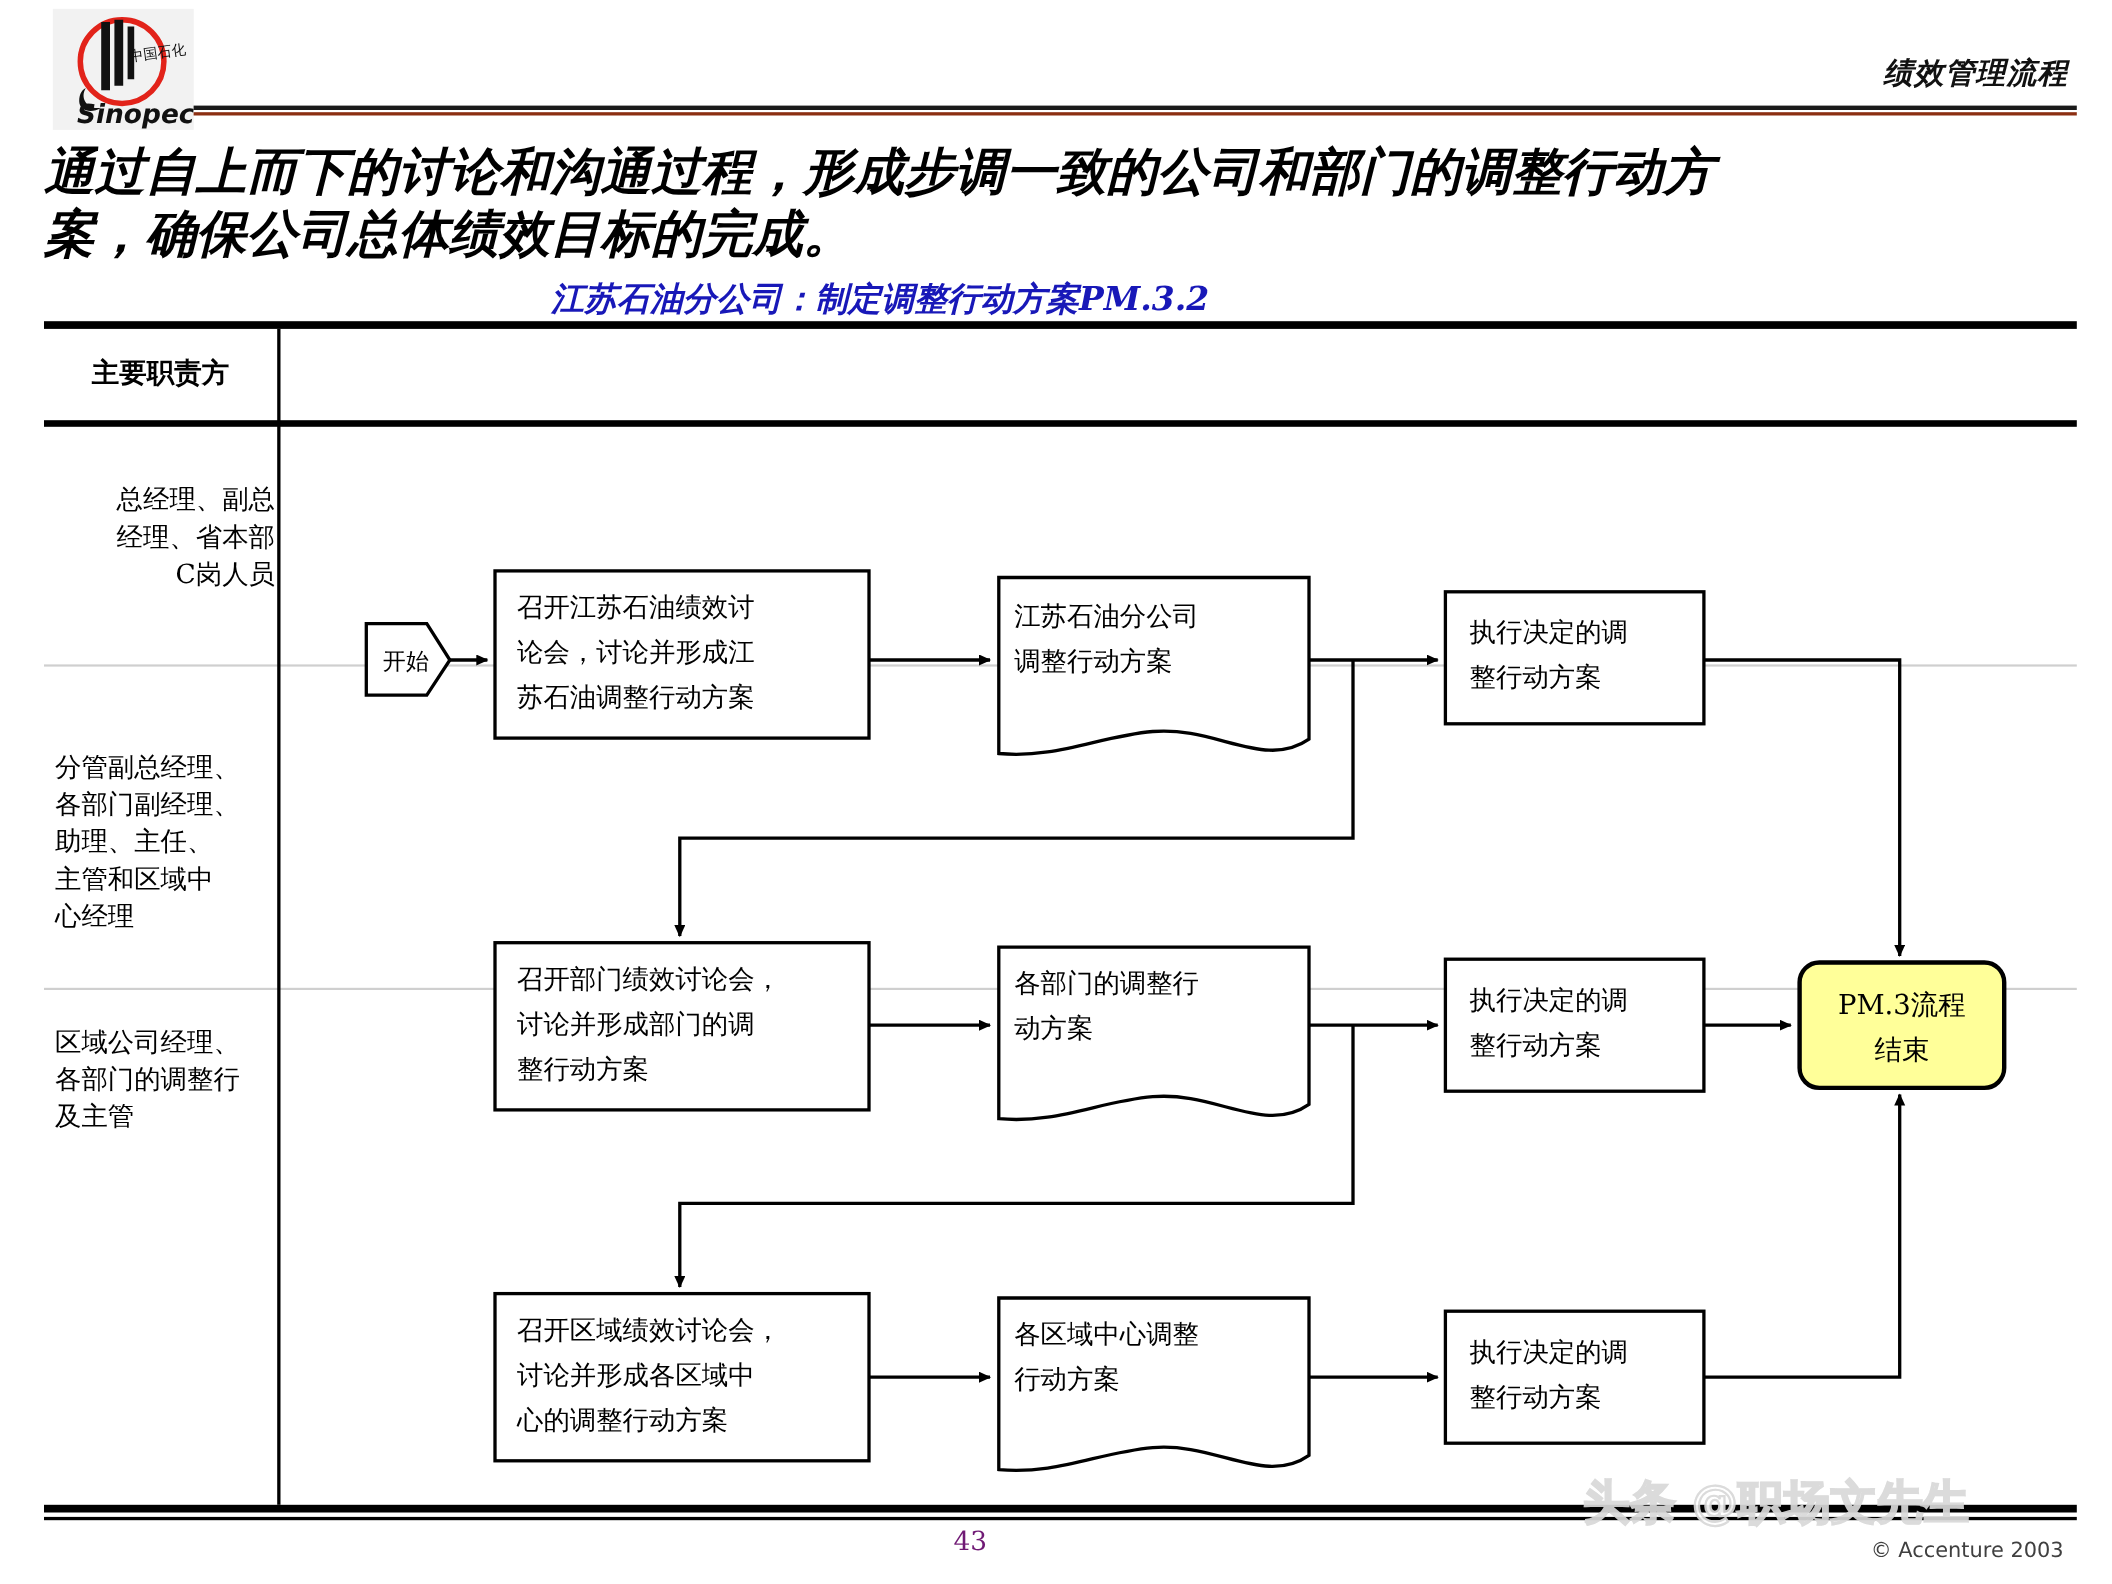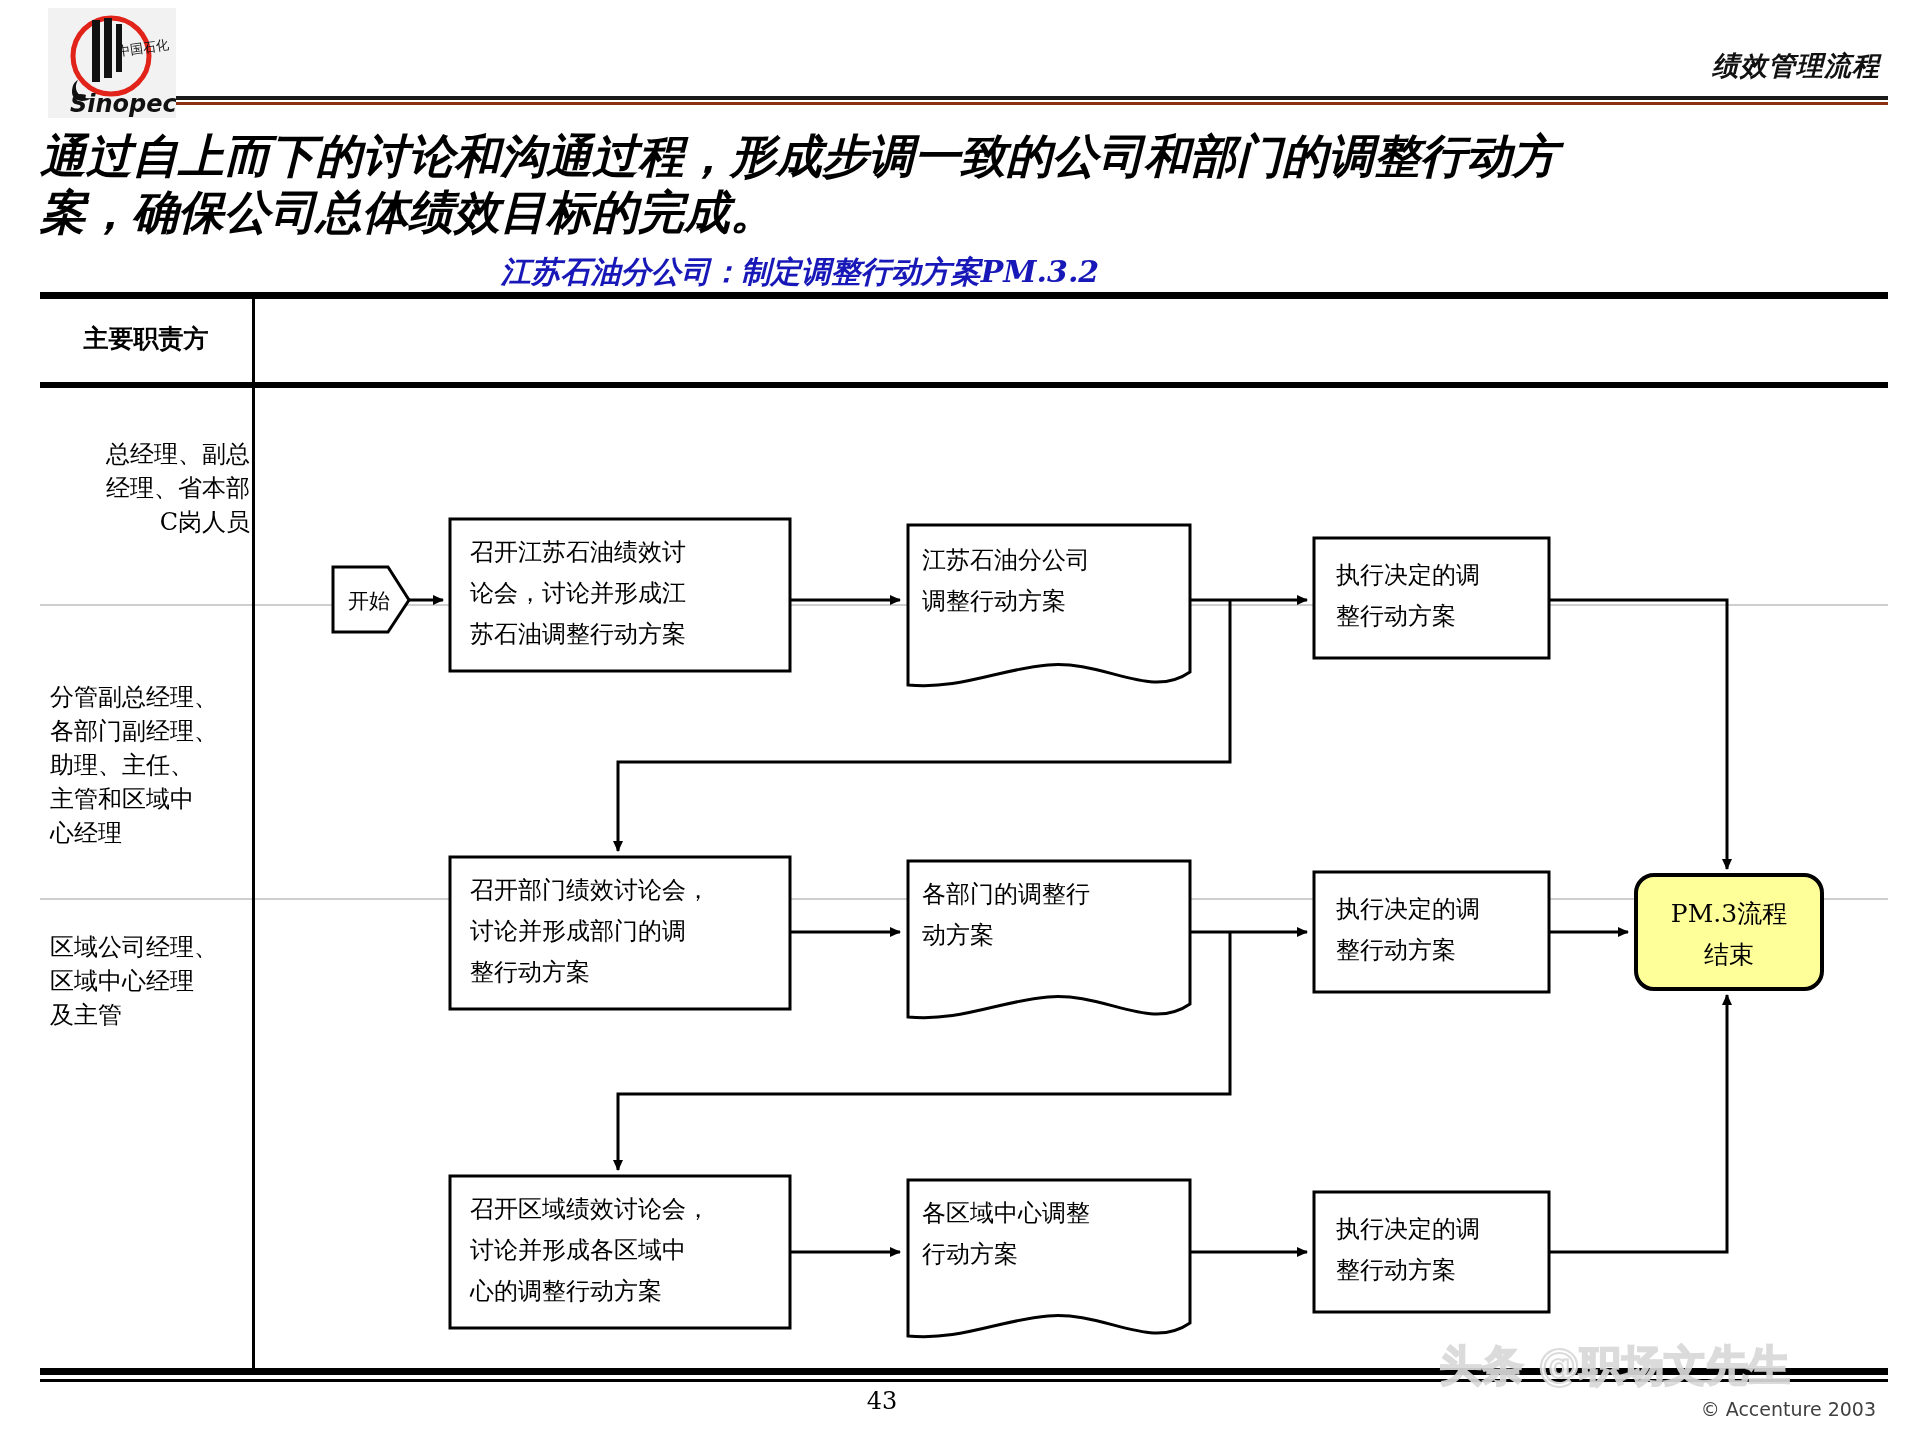--- a/index.html
+++ b/index.html
@@ -87,21 +87,21 @@
   }
   .startlabel{
     font-family:"DejaVu Serif","Liberation Serif",serif;
     font-size:21px;fill:#000;
   }
 
   
   .pagenum{
     position:absolute;left:0;top:1387px;width:1764px;text-align:center;
     font-family:"DejaVu Serif","Liberation Serif",serif;
-    font-size:24px;color:#000000;
+    font-size:24px;color:#701a75;
   }
   .copyright{
     position:absolute;right:44px;top:1398px;
     font-family:"DejaVu Sans","Liberation Sans",sans-serif;
     font-size:19px;color:#404040;white-space:nowrap;
   }
   .watermark{
     position:absolute;right:130px;top:1338px;
     font-family:"DejaVu Sans","Liberation Sans",sans-serif;
     font-weight:bold;font-size:42px;
@@ -156,21 +156,21 @@
   </div>
   <div class="lane-label l2">
     <div style="white-space:pre-line">分管副总经理、
 各部门副经理、
 助理、主任、
 主管和区域中
 心经理</div>
   </div>
   <div class="lane-label l3">
     <div style="white-space:pre-line">区域公司经理、
-区域中心经理
+各部门的调整行
 及主管</div>
   </div>
 
   <svg class="flow" viewBox="0 0 1920 1440" xmlns="http://www.w3.org/2000/svg">
     <defs>
       <marker id="arr" markerWidth="12" markerHeight="12" refX="10" refY="5" orient="auto" markerUnits="userSpaceOnUse">
         <path d="M0,0 L11,5 L0,10 z" fill="#000"></path>
       </marker>
     </defs>
 

